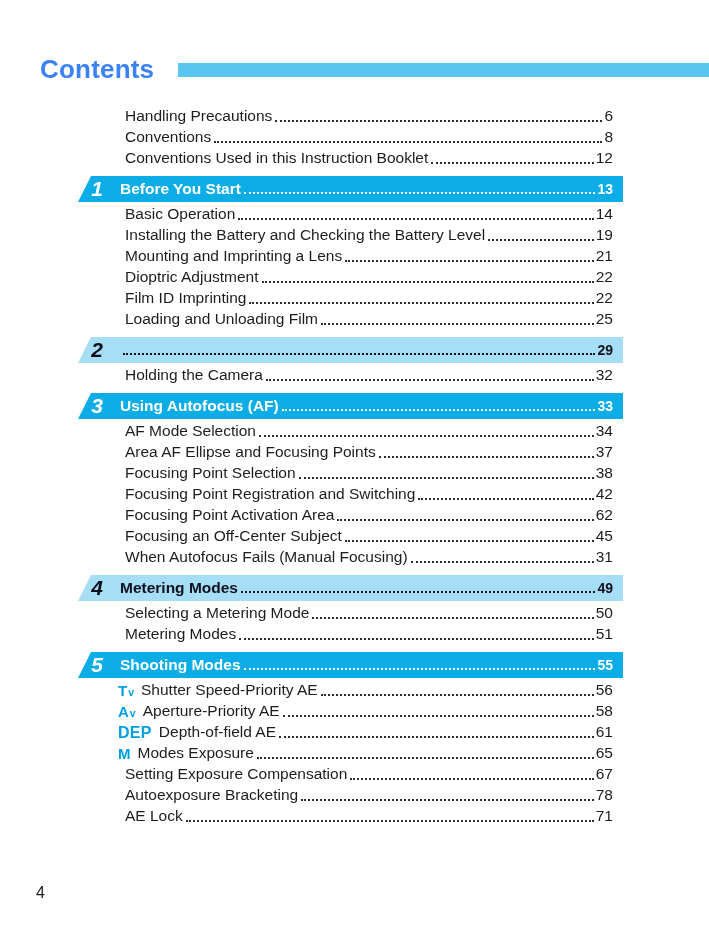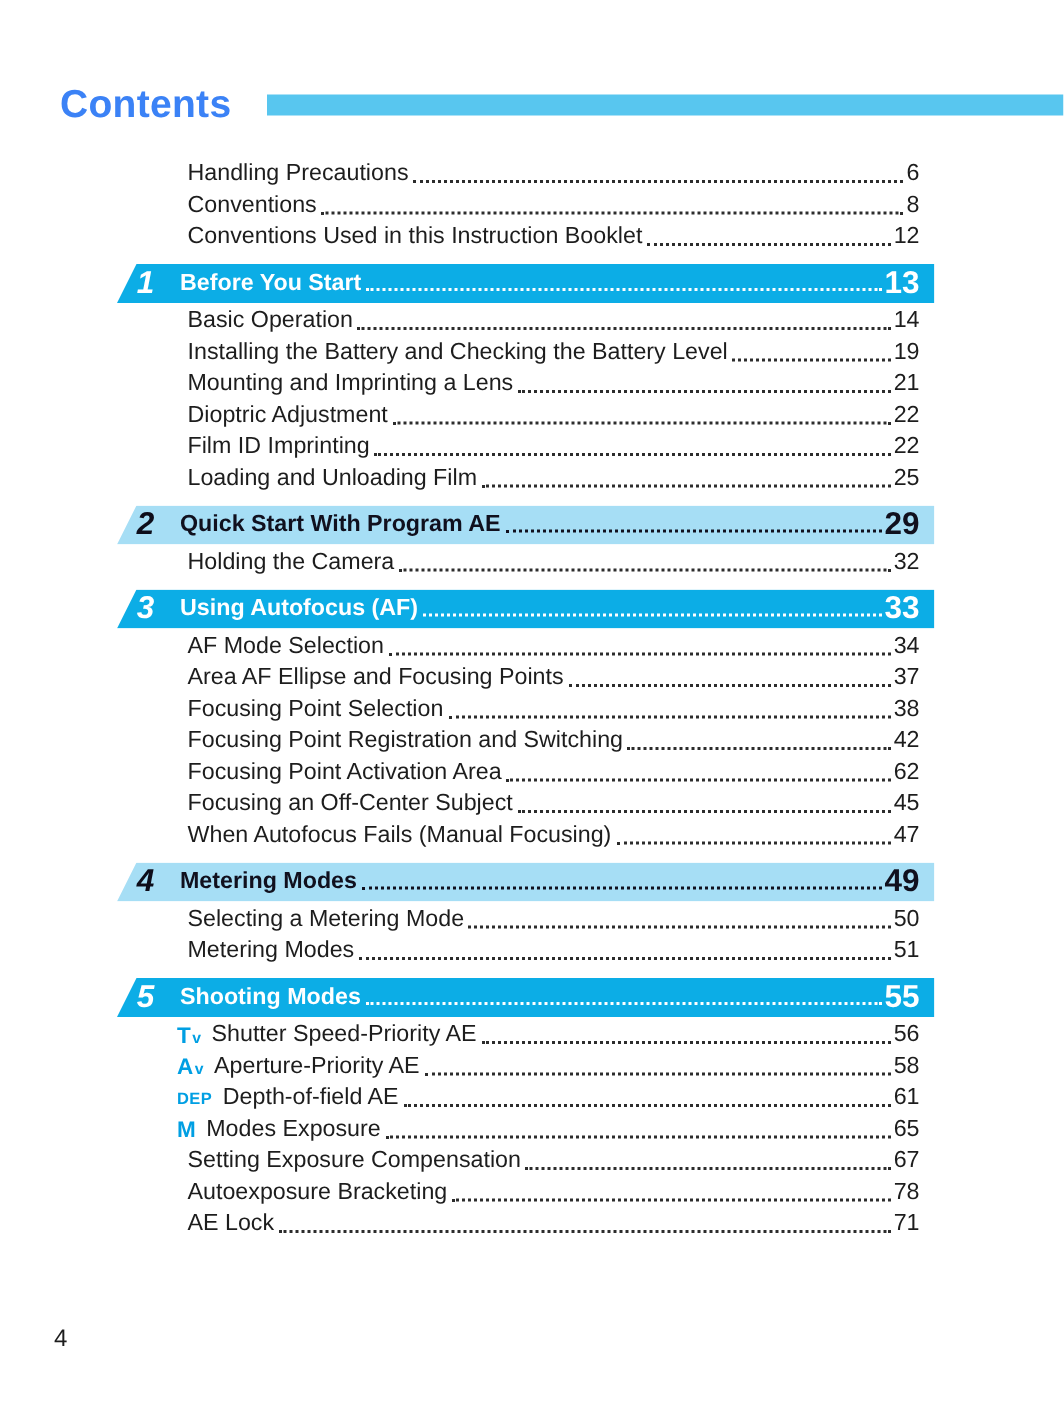--- a/index.html
+++ b/index.html
@@ -45,21 +45,21 @@
   .leader {
     flex: 1 1 auto; min-width: 8px;
     border-bottom: 2px dotted #2c2c2c;
     margin: 0 2px 3px 3px;
   }
   .toc-row .pg { flex: 0 0 auto; }
 
   
   .icon { display: inline-flex; align-items: flex-end; color: var(--mode); font-weight: bold; margin-right: 7px; }
   .icon .icon-main { font-size: 15px; line-height: 17px; }
-  .icon.multi .icon-main { font-size: 11px; line-height: 16px; letter-spacing: 0.3px; }
+  .icon.multi .icon-main { font-size: 16px; line-height: 16px; letter-spacing: 0.3px; }
   .icon .icon-sub { font-size: 10.5px; line-height: 14px; margin-left: 1px; font-weight: bold; }
   .icon .icon-sub:empty { display: none; }
 
   
   .toc-section .entries { }
   .band {
     display: flex; align-items: center;
     height: 26px; margin-top: 9px; padding-right: 10px;
     clip-path: polygon(13px 0, 100% 0, 100% 100%, 0 100%);
     font-weight: bold; white-space: nowrap;
@@ -70,21 +70,21 @@
     width: 42px; flex: 0 0 42px; text-align: center;
     font-size: 21px; font-weight: bold; font-style: italic;
     line-height: 26px; padding-right: 4px;
   }
   .band.light .num { color: #0d0d1a; }
   .band .lbl { font-size: 15.5px; text-align: right; }
   .band .leader {
     align-self: center; position: relative; top: 4px;
     border-bottom: 2px dotted currentColor; margin: 0 2px 0 3px;
   }
-  .band .pg { font-size: 21px; }
+  .band .pg { font-size: 14px; }
 
   
   .folio {
     position: absolute; left: 36px; top: 884px;
     font-size: 16px; color: var(--ink);
   }
 </style>
 </head>
 <body>
 
@@ -174,21 +174,20 @@
               </span>
     <span class="lbl">Loading and Unloading Film</span>
     <span class="leader"></span>
     <span class="pg">25</span>
   </div>
           </div>
   </section>
         <section class="toc-section">
     <div class="band light">
       <span class="num">2</span>
-      <span class="lbl">Quick Start With Program AE</span>
       <span class="leader"></span>
       <span class="pg">29</span>
     </div>
     <div class="entries">
             <div class="toc-row">
     <span class="icon" hidden="">
                 <span class="icon-main"></span>
               </span>
     <span class="lbl">Holding the Camera</span>
     <span class="leader"></span>
@@ -251,21 +250,21 @@
     <span class="lbl">Focusing an Off-Center Subject</span>
     <span class="leader"></span>
     <span class="pg">45</span>
   </div>
             <div class="toc-row">
     <span class="icon" hidden="">
                 <span class="icon-main"></span>
               </span>
     <span class="lbl">When Autofocus Fails (Manual Focusing)</span>
     <span class="leader"></span>
-    <span class="pg">47</span>
+    <span class="pg">31</span>
   </div>
           </div>
   </section>
         <section class="toc-section">
     <div class="band light">
       <span class="num">4</span>
       <span class="lbl">Metering Modes</span>
       <span class="leader"></span>
       <span class="pg">49</span>
     </div>

